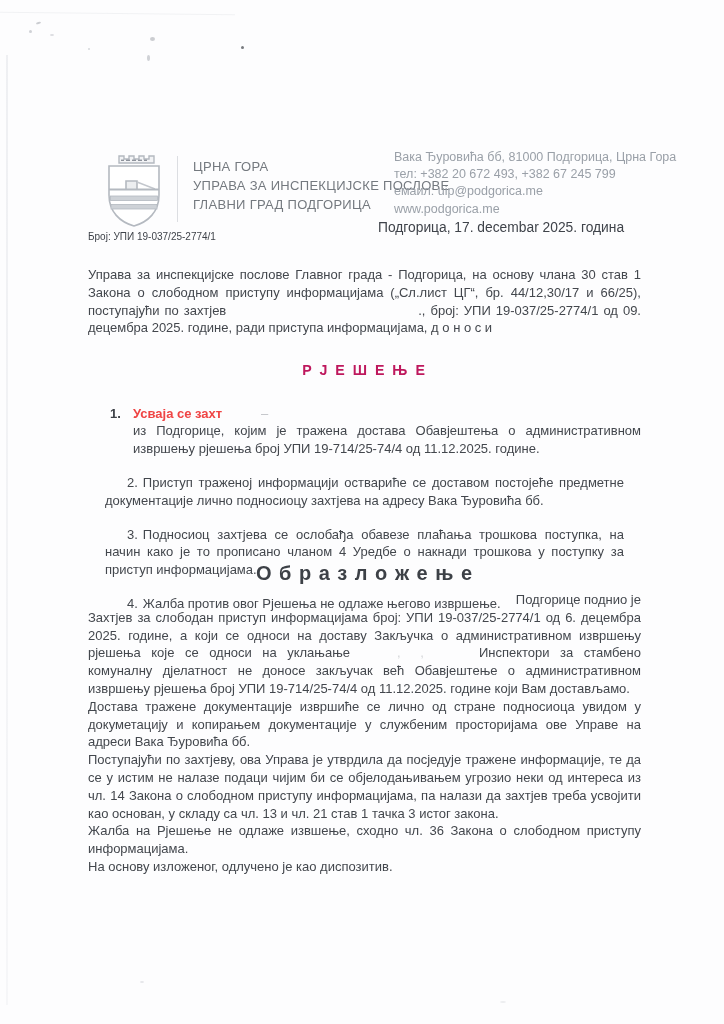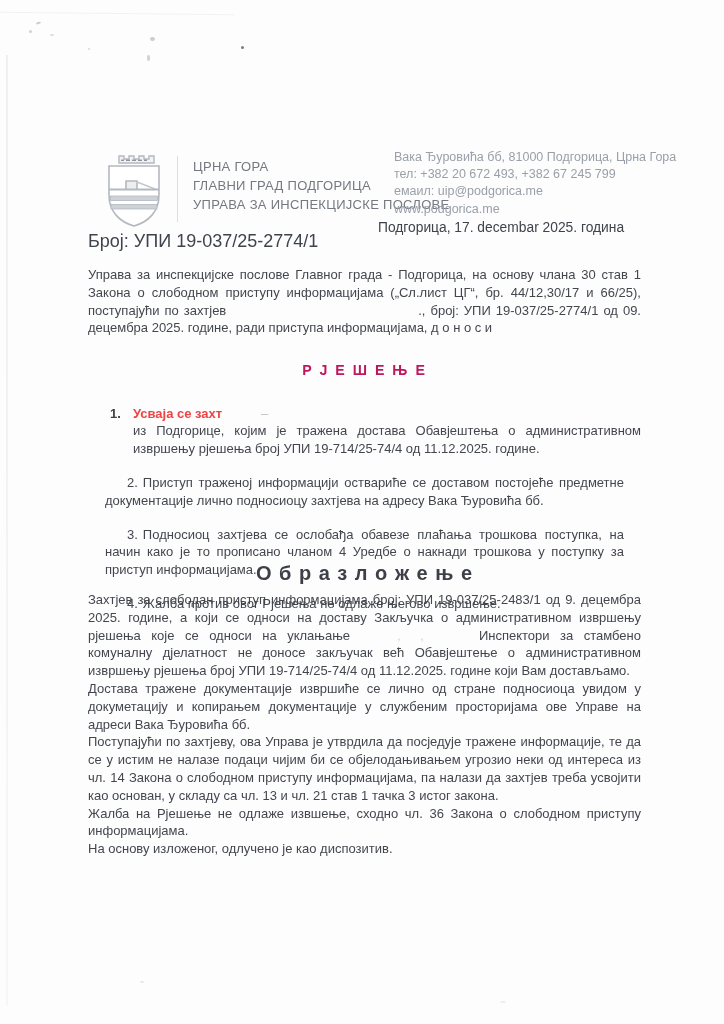--- a/index.html
+++ b/index.html
@@ -7,21 +7,21 @@
     position:relative;width:724px;height:1024px;margin:0 auto;
     background:#fdfdfe;overflow:hidden;
     font-family:"Liberation Sans","DejaVu Sans",sans-serif;
     color:#43474d;
   }
   
   .logo{position:absolute;left:100px;top:151px;width:68px;height:78px;}
   .lh-divider{position:absolute;left:177px;top:156px;width:1px;height:66px;background:#dcdee2;}
   .org{position:absolute;left:193px;top:157px;font-size:13px;line-height:19px;color:#74797f;letter-spacing:.3px;}
   .contact{position:absolute;left:388px;top:149px;font-size:12.5px;line-height:17.2px;color:#9aa0a8;margin-left:6px;}
-  .refnum{position:absolute;left:88px;top:231px;font-size:18px;color:#3f434a;}
+  .refnum{position:absolute;left:88px;top:231px;font-size:10px;color:#3f434a;}
   .pdate{position:absolute;left:378px;top:220px;font-size:13.8px;color:#3f434a;}
   
   .blk{position:absolute;left:88px;width:553px;font-size:13px;line-height:17.8px;}
   .just{text-align:justify;}
   .intro{top:266px;}
   .doc-title{top:362px;text-align:center;font-weight:bold;font-size:14.2px;letter-spacing:2px;color:#be185d;}
   .items{top:405px;}
   .item1{position:relative;padding-left:45px;line-height:17.4px;}
   .item1 .num{position:absolute;left:22px;top:0;font-weight:bold;color:#3d4147;}
   .bold-lead{font-weight:bold;color:#ef4444;}
@@ -82,22 +82,22 @@
       <path d="M9 38.5 H59" stroke="#b4b9c0" stroke-width="2"></path>
 
       <rect x="10.5" y="45" width="47" height="4.5" fill="#ced2d7" stroke="#b4b9c0" stroke-width="0.8"></rect>
       <rect x="11" y="53.5" width="46" height="4.5" fill="#ced2d7" stroke="#b4b9c0" stroke-width="0.8"></rect>
     </svg>
   </div>
   <div class="lh-divider"></div>
 
   <div class="org">
     <div>ЦРНА ГОРА</div>
+    <div>УПРАВА ЗА ИНСПЕКЦИЈСКЕ ПОСЛОВЕ</div>
     <div>ГЛАВНИ ГРАД ПОДГОРИЦА</div>
-    <div>УПРАВА ЗА ИНСПЕКЦИЈСКЕ ПОСЛОВЕ</div>
   </div>
 
   <div class="contact">
     <div>Вака Ђуровића бб, 81000 Подгорица, Црна Гора</div>
     <div>тел: +382 20 672 493, +382 67 245 799</div>
     <div>емаил: uip@podgorica.me</div>
     <div>www.podgorica.me</div>
   </div>
 
   <div class="refnum">Број: УПИ 19-037/25-2774/1</div>
@@ -126,22 +126,23 @@
       <span class="n">3.</span><span>Подносиоц захтјева се ослобађа обавезе плаћања трошкова поступка, на начин како је то прописано чланом 4 Уредбе о накнади трошкова у поступку за приступ информацијама.</span>
     </p>
     <p class="item-p">
       <span class="n">4.</span><span>Жалба против овог Рјешења не одлаже његово извршење.</span>
     </p>
   </div>
 
   <div class="blk h2">О б р а з л о ж е њ е</div>
 
   <div class="blk rationale">
+    <div class="right-line">Подгорице поднио је</div>
     <div class="just">
-      <span>Захтјев за слободан приступ информацијама број: УПИ 19-037/25-2483/1 од 9. децембра 2025. године, а који се односи на доставу Закључка о административном извршењу рјешења које се односи на уклањање</span>
+      <span>Захтјев за слободан приступ информацијама број: УПИ 19-037/25-2774/1 од 6. децембра 2025. године, а који се односи на доставу Закључка о административном извршењу рјешења које се односи на уклањање</span>
       <span class="gap-r">, ,</span>
       <span>Инспектори за стамбено комуналну дјелатност не доносе закључак већ Обавјештење о административном извршењу рјешења број УПИ 19-714/25-74/4 од 11.12.2025. године који Вам достављамо.</span>
     </div>
     <div class="just">Достава тражене документације извршиће се лично од стране подносиоца увидом у докуметацију и копирањем документације у службеним просторијама ове Управе на адреси Вака Ђуровића бб.</div>
     <div class="just">Поступајући по захтјеву, ова Управа је утврдила да посједује тражене информације, те да се у истим не налазе подаци чијим би се објелодањивањем угрозио неки од интереса из чл. 14 Закона о слободном приступу информацијама, па налази да захтјев треба усвојити као основан, у складу са чл. 13 и чл. 21 став 1 тачка 3 истог закона.</div>
     <div class="just">Жалба на Рјешење не одлаже извшење, сходно чл. 36 Закона о слободном приступу информацијама.</div>
     <div>На основу изложеног, одлучено је као диспозитив.</div>
   </div>
 
 </div>

